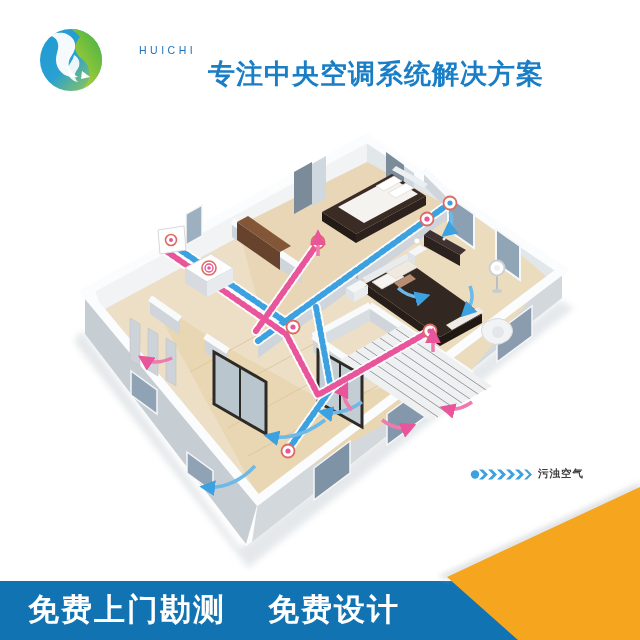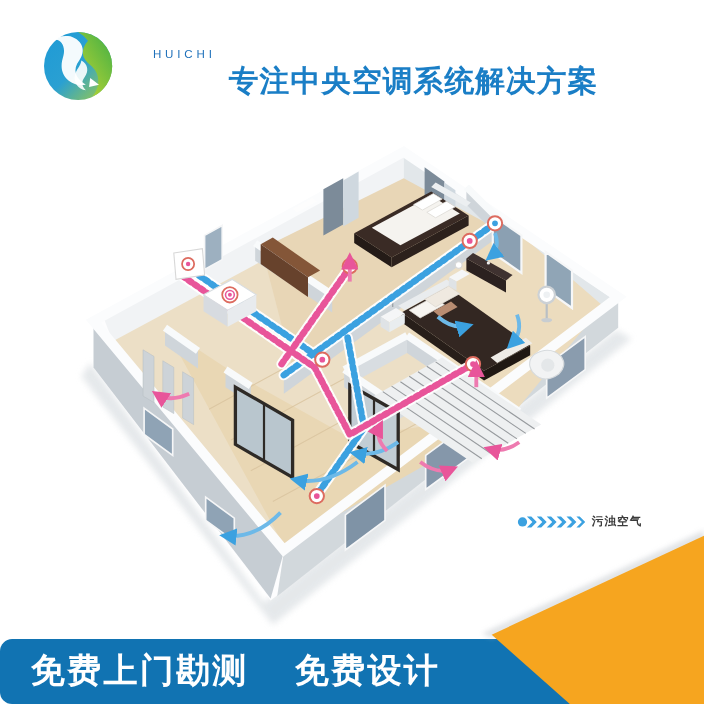--- a/index.html
+++ b/index.html
@@ -18,21 +18,21 @@
 
   
   .plan{position:absolute;left:0;top:0;width:640px;height:640px;}
 
   
   .legend{position:absolute;left:470px;top:466px;}
   .legend-row{display:flex;align-items:center;height:16px;margin-bottom:5px;}
   .legend-label{font-size:10.5px;color:#3c3c3c;font-weight:700;margin-left:6px;letter-spacing:1px;}
 
   
-  .bottom-bar{position:absolute;left:0;top:581px;width:640px;height:59px;background:#1173b2;border-radius:11px;}
+  .bottom-bar{position:absolute;left:0;top:581px;width:640px;height:59px;background:#1173b2;}
   .bar-text{position:absolute;left:28px;top:0;height:59px;line-height:58px;color:#ffffff;
             font-size:31px;font-weight:800;letter-spacing:2px;white-space:nowrap;}
   .bar-text span{margin-right:42px;}
   .corner{position:absolute;left:0;top:0;width:640px;height:640px;pointer-events:none;}
 </style>
 </head>
 <body>
 
 <div class="stage">
 

